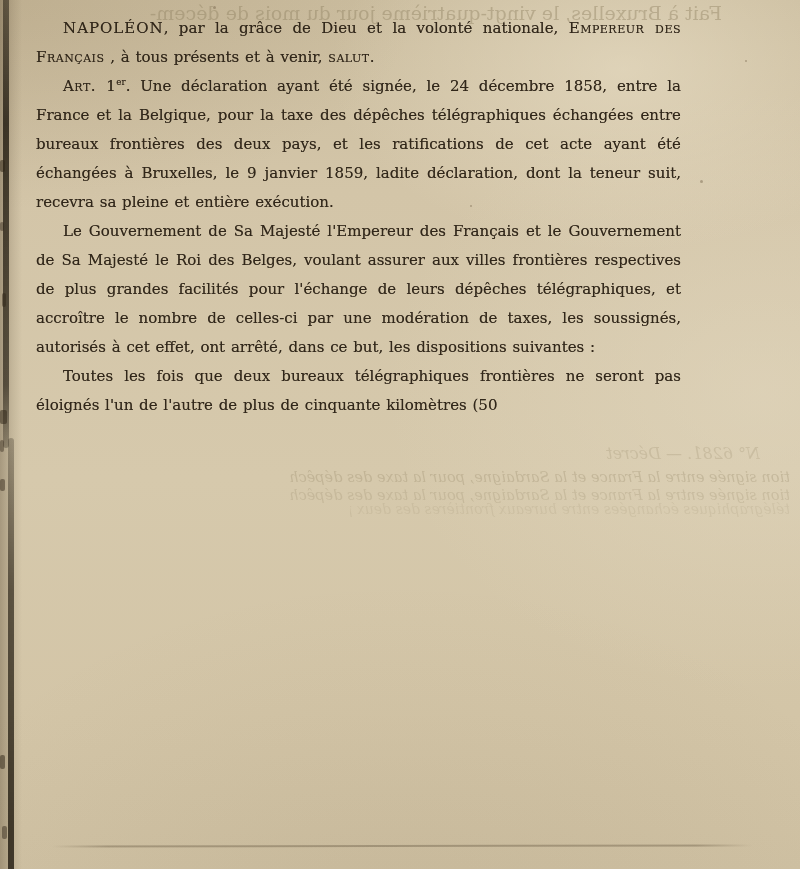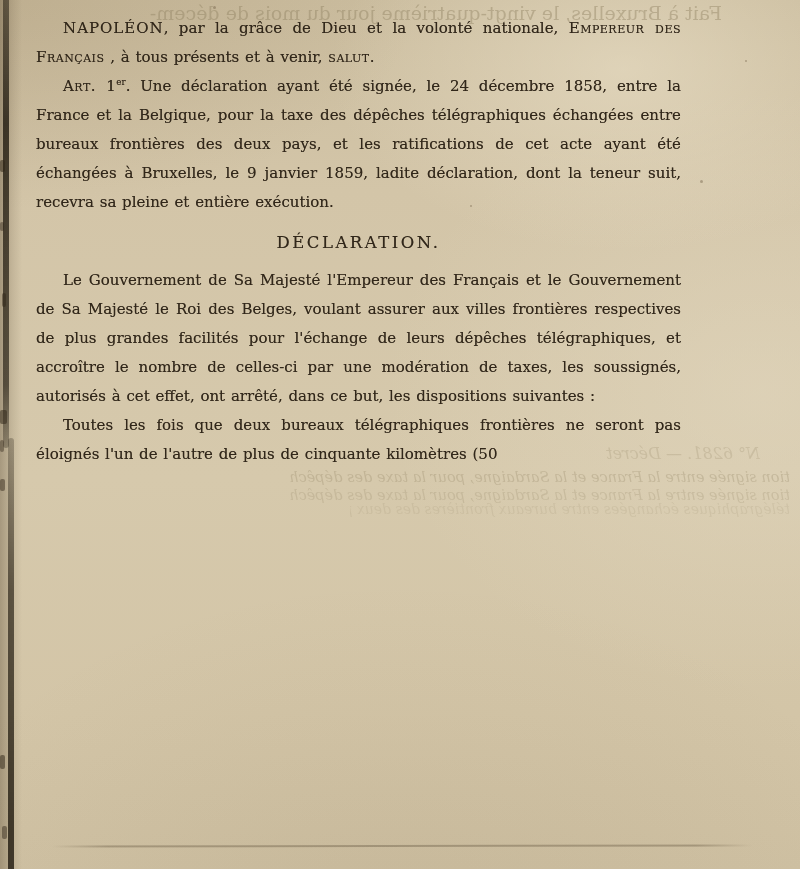--- a/index.html
+++ b/index.html
@@ -133,20 +133,19 @@
   <div class="content">
 
 
 
     <p class="para"><span class="caps-name">NAPOLÉON</span><span>, par la grâce de Dieu et la volonté nationale, </span><span class="sc">Empereur des Français</span><span> , à tous présents et à venir, </span><span class="sc">salut.</span></p>
 
 
 
     <p class="para"><span class="sc">Art. 1</span><span class="sup">er</span><span>. Une déclaration ayant été signée, le 24 décembre 1858, entre la France et la Belgique, pour la taxe des dépêches télégraphiques échangées entre bureaux frontières des deux pays, et les ratifications de cet acte ayant été échangées à Bruxelles, le 9 janvier 1859, ladite déclaration, dont la teneur suit, recevra sa pleine et entière exécution.</span></p>
 
-    <h2 class="declaration-heading">DÉCLARATION.</h2>
 
     <p class="para"><span>Le Gouvernement de Sa Majesté l'Empereur des Français et le Gouvernement de Sa Majesté le Roi des Belges, voulant assurer aux villes frontières respectives de plus grandes facilités pour l'échange de leurs dépêches télégraphiques, et accroître le nombre de celles-ci par une modération de taxes, les soussignés, autorisés à cet effet, ont arrêté, dans ce but, les dispositions suivantes :</span></p>
 
     <p class="para"><span>Toutes les fois que deux bureaux télégraphiques frontières ne seront pas éloignés l'un de l'autre de plus de cinquante kilomètres (50</span></p>
 
   </div>
 </div>
 
 </body></html>

